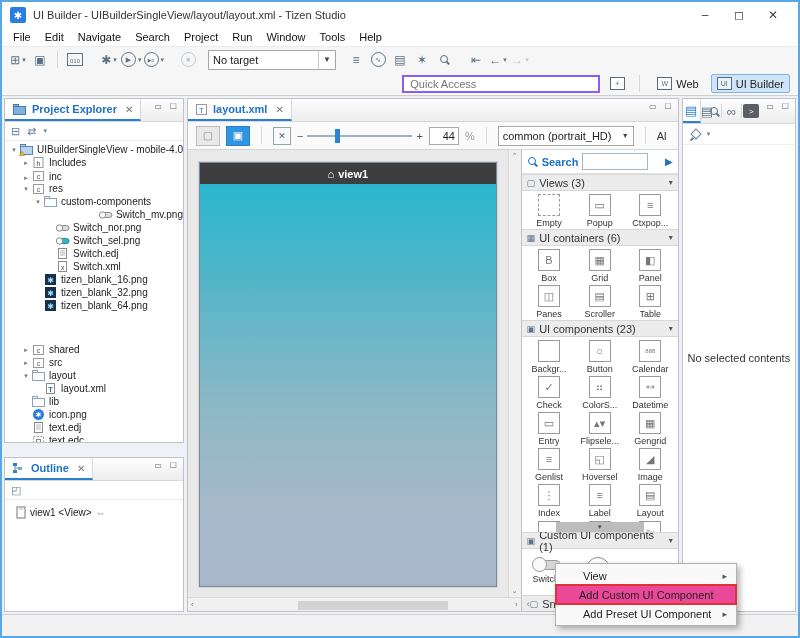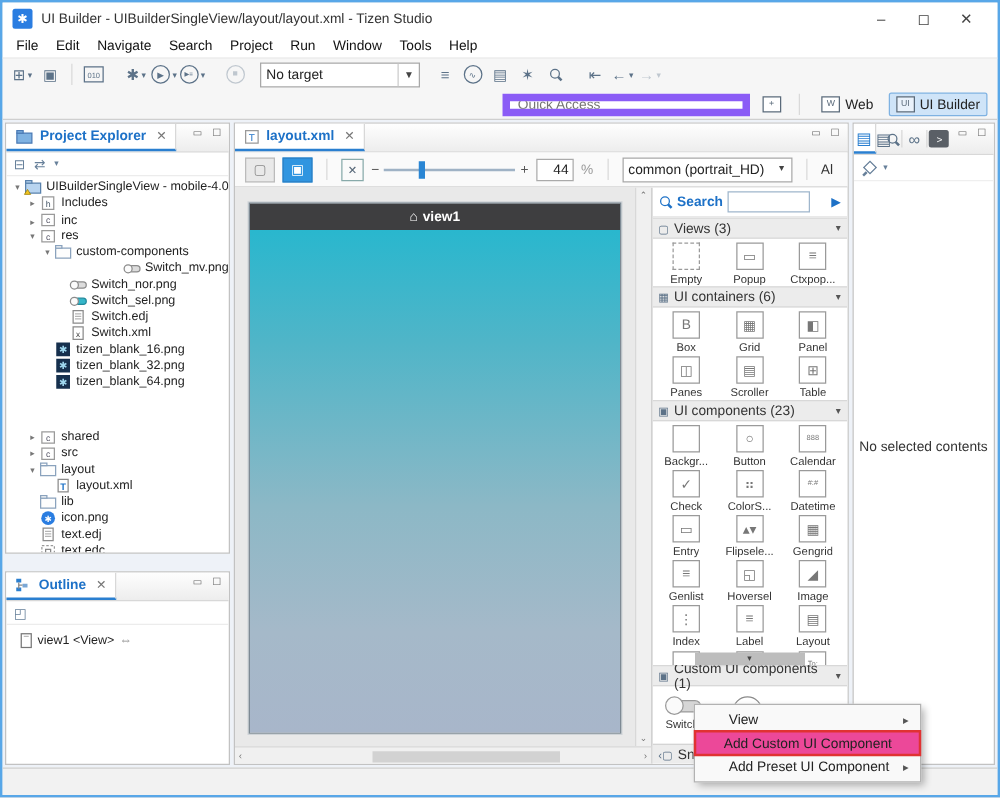--- a/index.html
+++ b/index.html
@@ -39,21 +39,21 @@
                display:flex; align-items:center; }
   .target-combo { width:128px; margin:0 8px; }
   .mag { width:11px; height:11px; position:relative; display:inline-block; }
   .mag::before { content:""; position:absolute; width:6px; height:6px; border:1.5px solid currentColor;
                  border-radius:50%; left:1px; top:1px; }
   .mag::after { content:""; position:absolute; width:4px; height:1.5px; background:currentColor;
                 transform:rotate(45deg); left:7px; top:8px; }
 
   .toolbar2 { height:24px; background:#f6f6f6; border-bottom:1px solid #cfcfcf;
               display:flex; align-items:center; justify-content:flex-end; padding:0 8px; gap:7px; }
-  .quick-access { width:198px; height:18px; border:6px solid #8b5cf6; background:#fff;
+  .quick-access { width:198px; height:18px; border:2px solid #8b5cf6; background:#fff;
                   font-family:inherit; font-size:11px; padding:0 6px; color:#555; }
   .persp-btn { display:flex; align-items:center; gap:4px; padding:2px 5px; border-radius:2px; color:#222; }
   .persp-btn.active { background:#cfe4f8; border:1px solid #7fb2e2; }
   .mini-win { width:15px; height:13px; border:1px solid #5a6a7a; background:#fff; color:#5a6a7a;
               display:flex; align-items:center; justify-content:center; font-size:7px; }
   .mini-win.dark { background:#eaf2fb; }
 
   
   .main { height:518px; display:flex; gap:3px; padding:2px; background:#eef2f8; }
   .panel { background:#fff; border:1px solid #c2c2c2; display:flex; flex-direction:column; overflow:hidden; }

